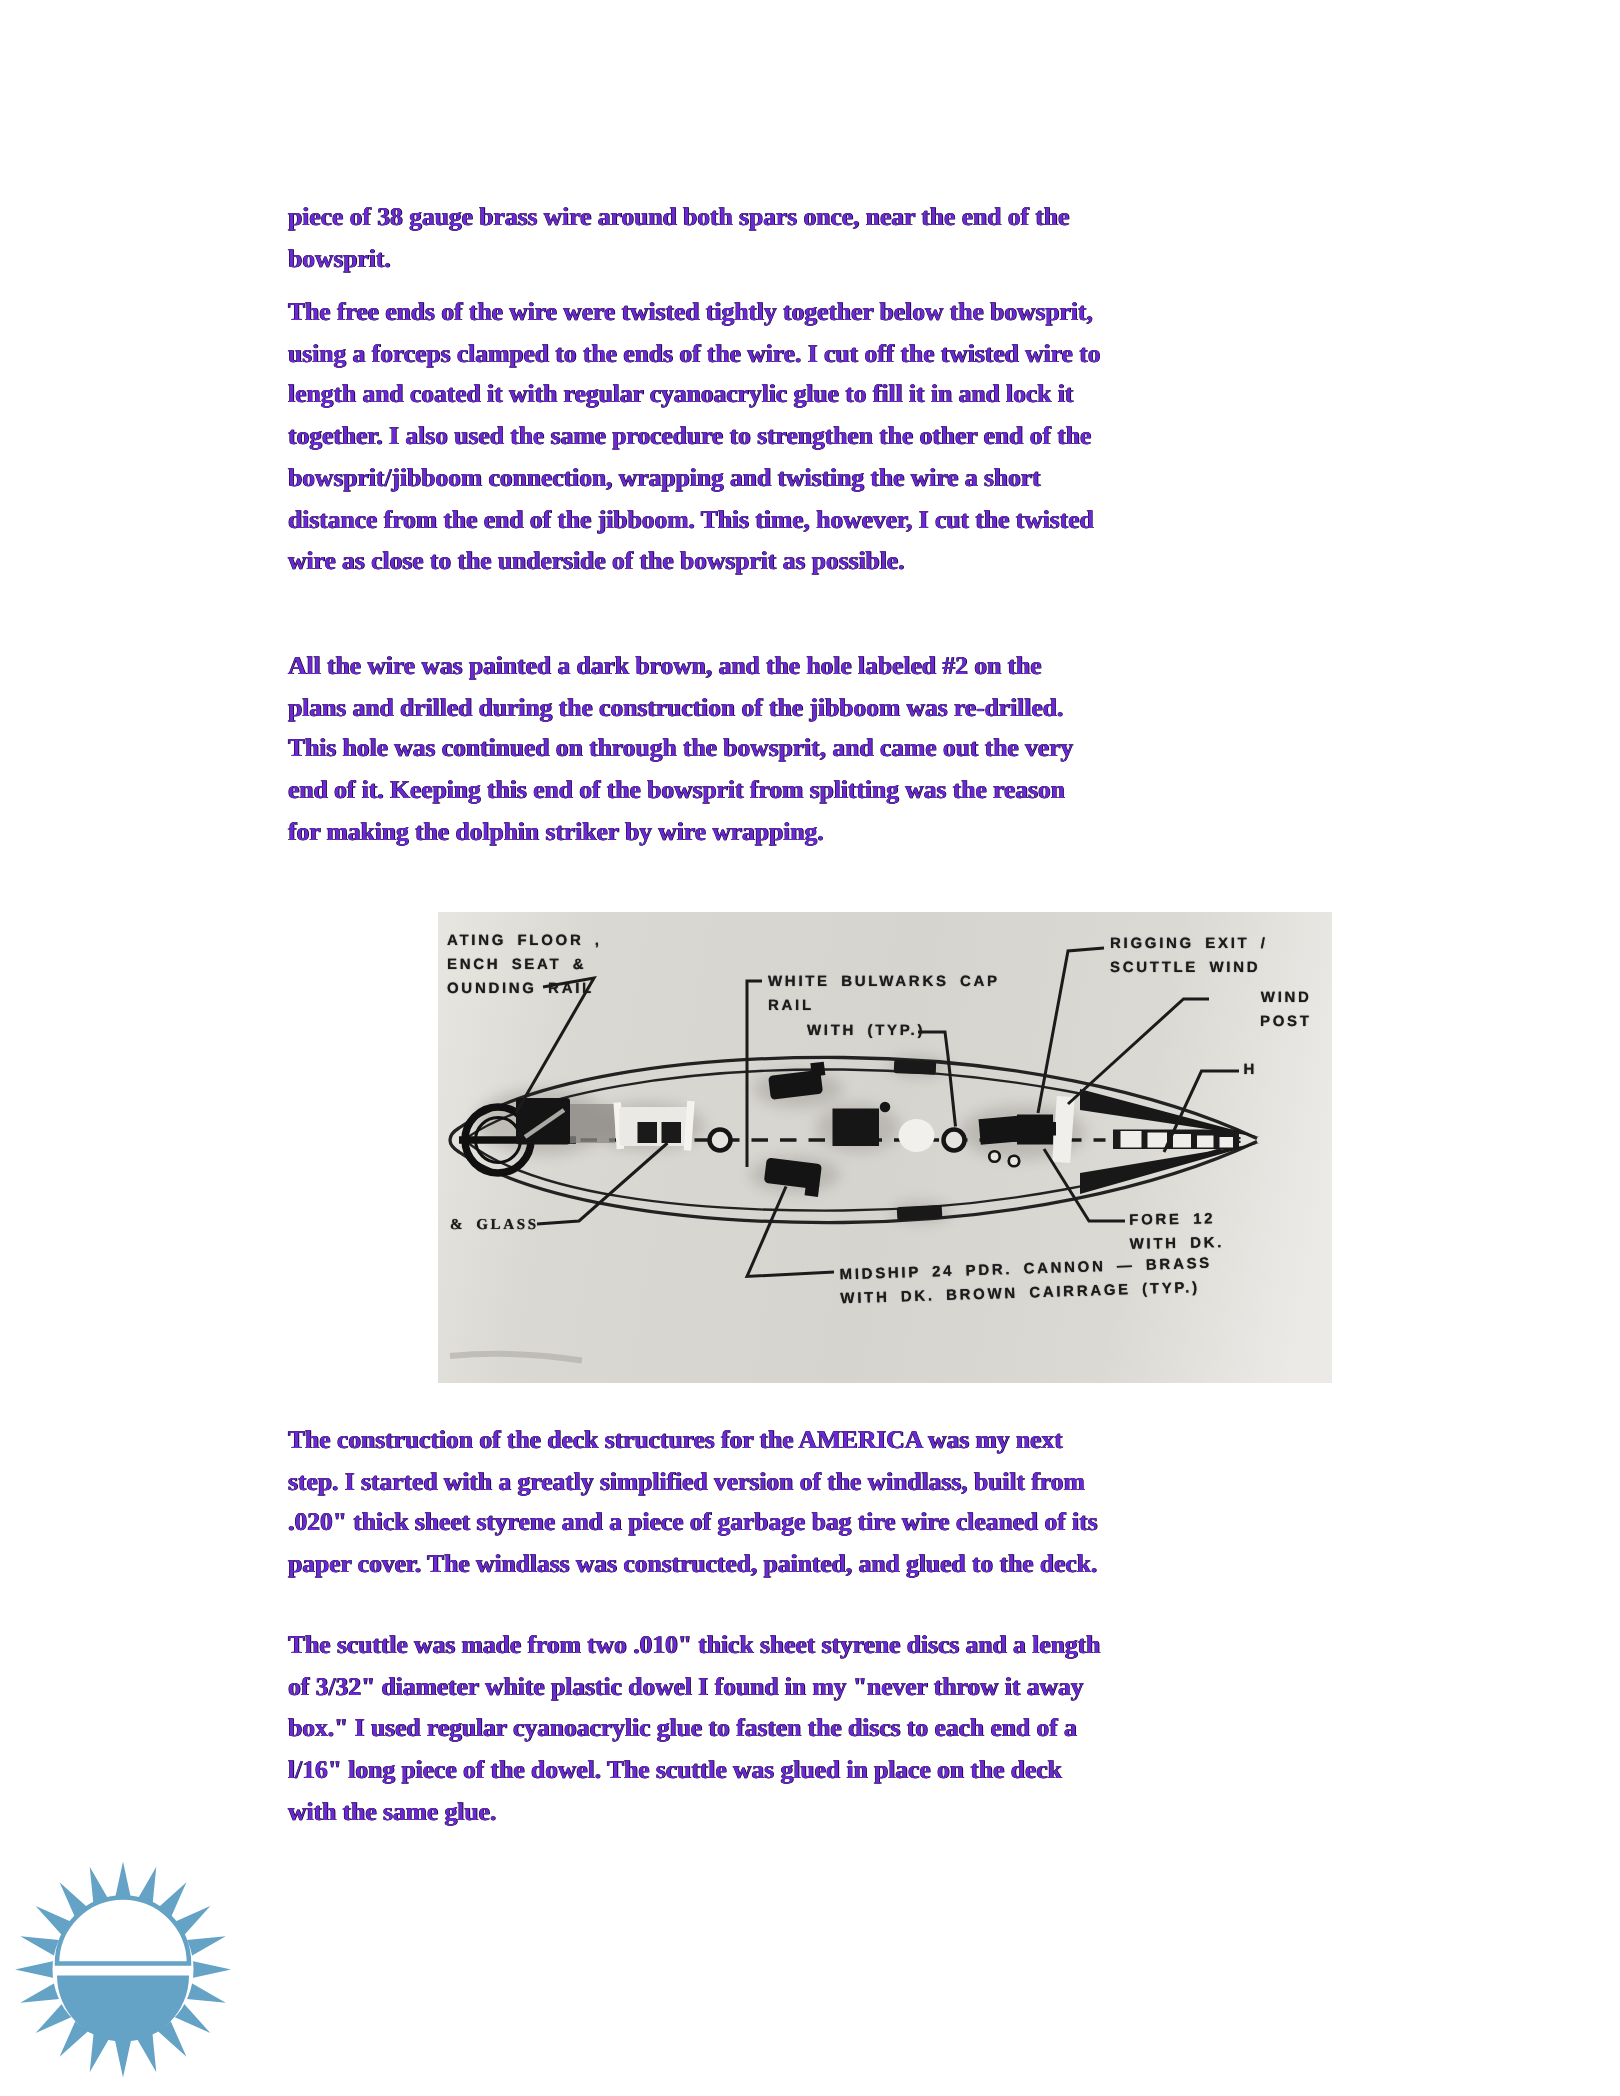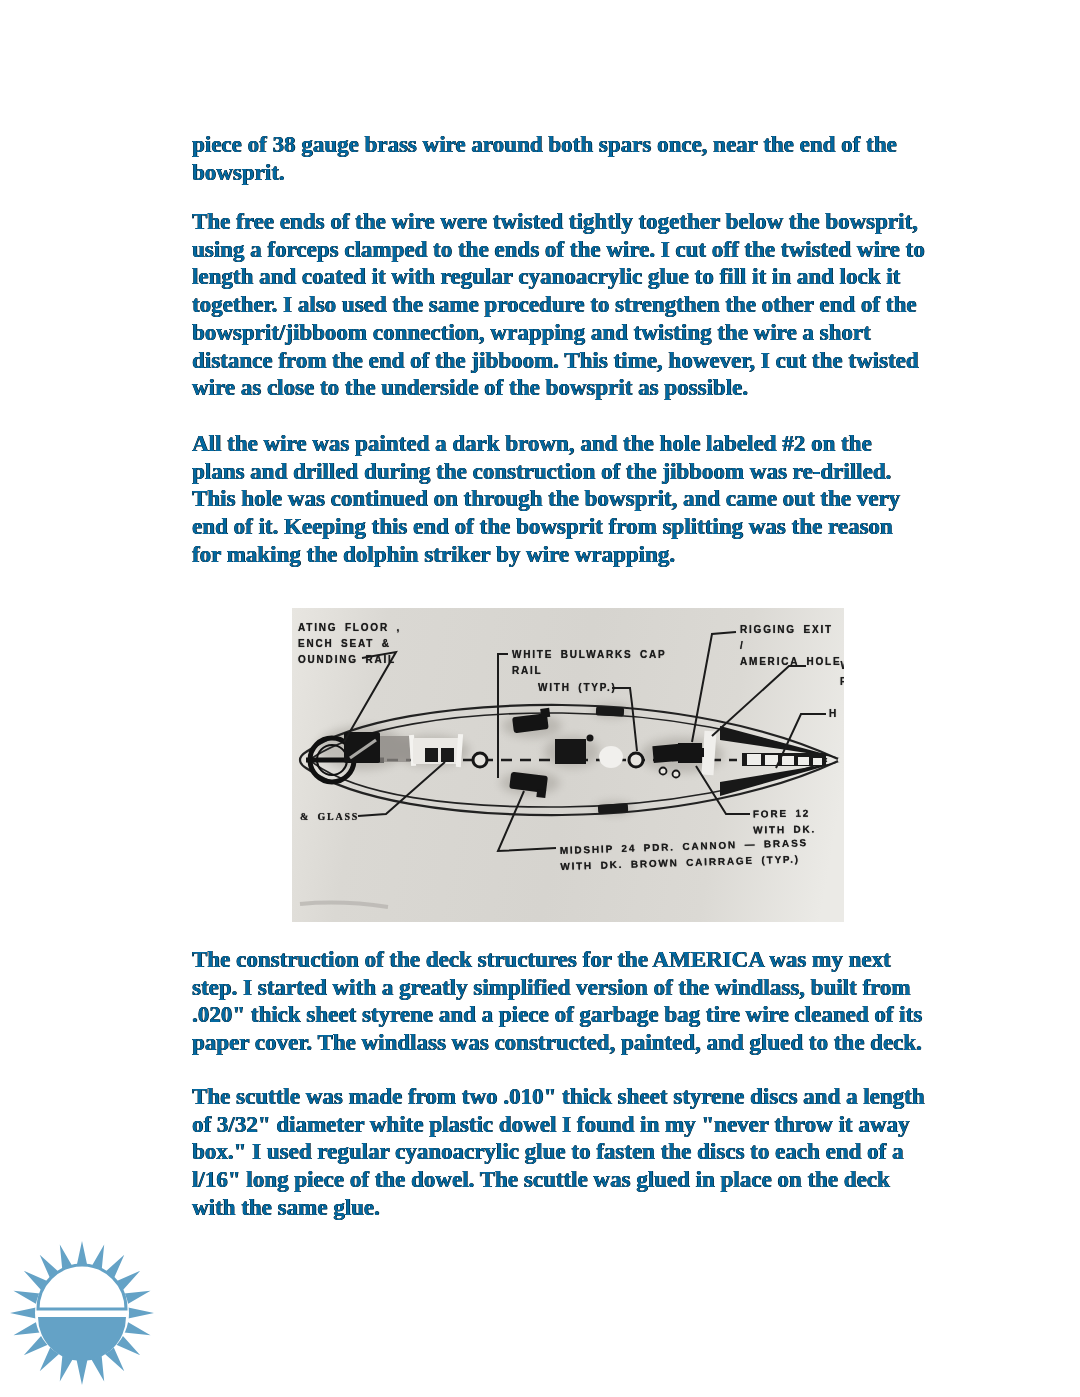--- a/index.html
+++ b/index.html
@@ -6,27 +6,27 @@
   html,body { background:#ffffff; }
   #page {
     position:relative; width:1080px; height:1397px;
     background:#ffffff; overflow:hidden;
     font-family:"Liberation Serif", serif;
   }
   
   .para {
     position:absolute; left:192px; width:800px;
     font-family:"Liberation Serif", serif;
-    font-weight:700; font-size:23px; line-height:27.7px;
-    color:#0369a1; white-space:pre-line;
+    font-weight:700; font-size:17px; line-height:27.7px;
+    color:#6d28d9; white-space:pre-line;
     text-shadow:0.45px 0 0 #000, -0.3px 0 0 #000;
   }
   
   #figure {
-    position:absolute; left:292px; top:608px; width:552px; height:314px;
+    position:absolute; left:292px; top:608px; width:596px; height:314px;
     overflow:hidden;
     background:
       linear-gradient(100deg,#e8e6e1 0%,#dad8d3 16%,#d6d4cf 50%,#dbd9d4 76%,#ebeae6 96%),
       #d8d6d1;
   }
   #figure svg { position:absolute; left:0; top:0; }
   .dlabel {
     position:absolute;
     font-family:"Liberation Sans", sans-serif;
     font-weight:700; font-size:10px; line-height:16px;
@@ -37,21 +37,21 @@
   
   #watermark { position:absolute; left:0; top:1232px; width:1080px; height:165px; }
 </style>
 </head>
 <body>
 
 <div id="page">
 
   <div class="para" style="top:131px">piece of 38 gauge brass wire around both spars once, near the end of the
 bowsprit.</div>
-  <div class="para" style="top:208px">The free ends of the wire were twisted tightly together below the bowsprit,
+  <div class="para" style="top:194px">The free ends of the wire were twisted tightly together below the bowsprit,
 using a forceps clamped to the ends of the wire. I cut off the twisted wire to
 length and coated it with regular cyanoacrylic glue to fill it in and lock it
 together. I also used the same procedure to strengthen the other end of the
 bowsprit/jibboom connection, wrapping and twisting the wire a short
 distance from the end of the jibboom. This time, however, I cut the twisted
 wire as close to the underside of the bowsprit as possible.</div>
   <div class="para" style="top:430px">All the wire was painted a dark brown, and the hole labeled #2 on the
 plans and drilled during the construction of the jibboom was re-drilled.
 This hole was continued on through the bowsprit, and came out the very
 end of it. Keeping this end of the bowsprit from splitting was the reason
@@ -163,21 +163,21 @@
       <path d="M8 296 Q50 292 96 299" stroke="#b3b1ac" stroke-width="4" opacity="0.7" fill="none"></path>
     </svg>
 
     <div class="dlabel" style="left:6px;   top:12px;">ATING FLOOR ,
 ENCH SEAT &amp;
 OUNDING RAIL</div>
     <div class="dlabel" style="left:220px; top:39px;">WHITE BULWARKS CAP
 RAIL</div>
     <div class="dlabel" style="left:246px; top:72px;">WITH (TYP.)</div>
     <div class="dlabel" style="left:448px; top:14px;">RIGGING EXIT /
-AMERICA HOLE</div>
+SCUTTLE WIND</div>
     <div class="dlabel" style="left:548px; top:50px;text-align:right;">WIND
 POST</div>
     <div class="dlabel" style="left:537px; top:98px;">H</div>
     <div class="dlabel" style="left:8px;   top:201px;font-family:Liberation Serif, serif;">&amp; GLASS</div>
     <div class="dlabel" style="left:461px; top:198px; transform:rotate(-1deg);">FORE 12
 WITH DK.</div>
     <div class="dlabel" style="left:268px; top:231px; transform:rotate(-1.8deg);">MIDSHIP 24 PDR. CANNON — BRASS
 WITH DK. BROWN CAIRRAGE (TYP.)</div>
   </div>
 

